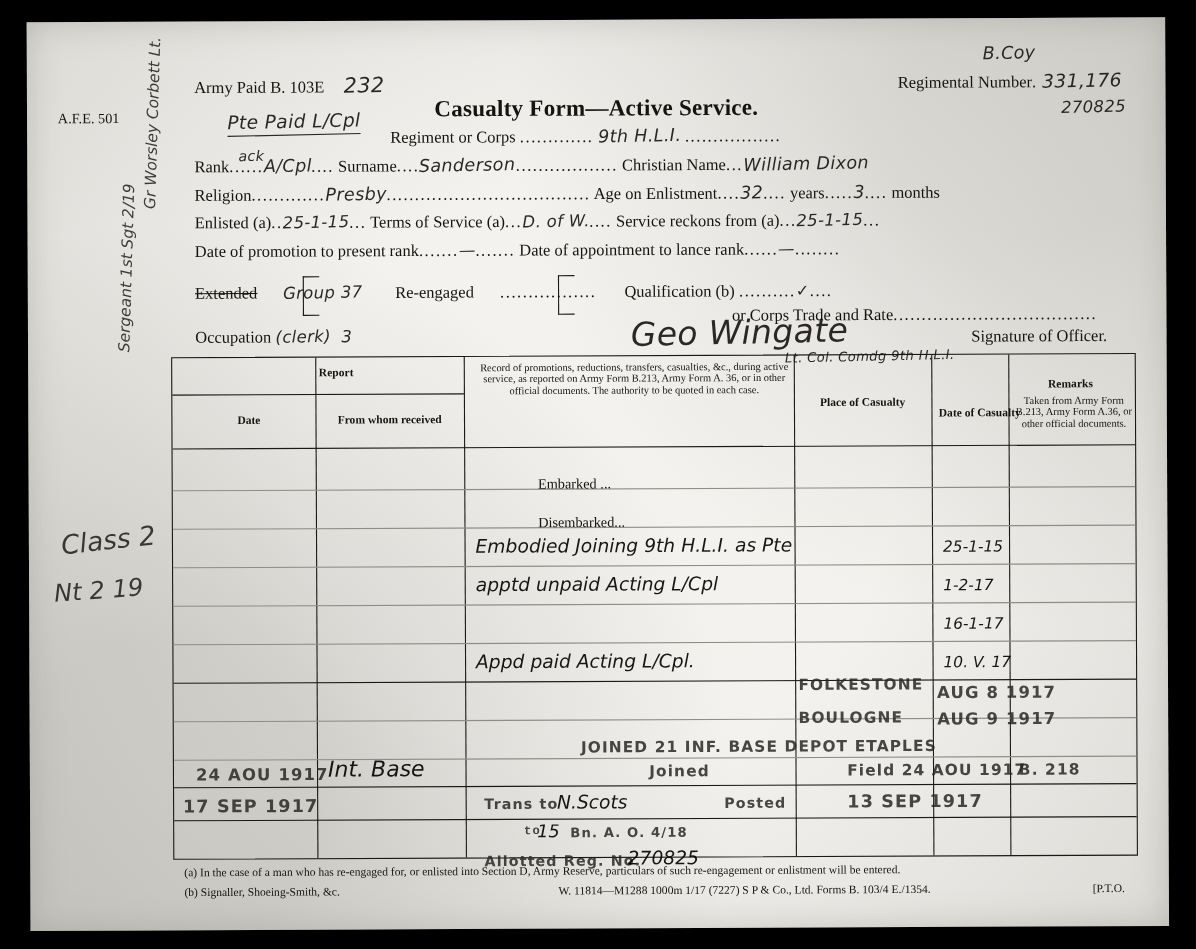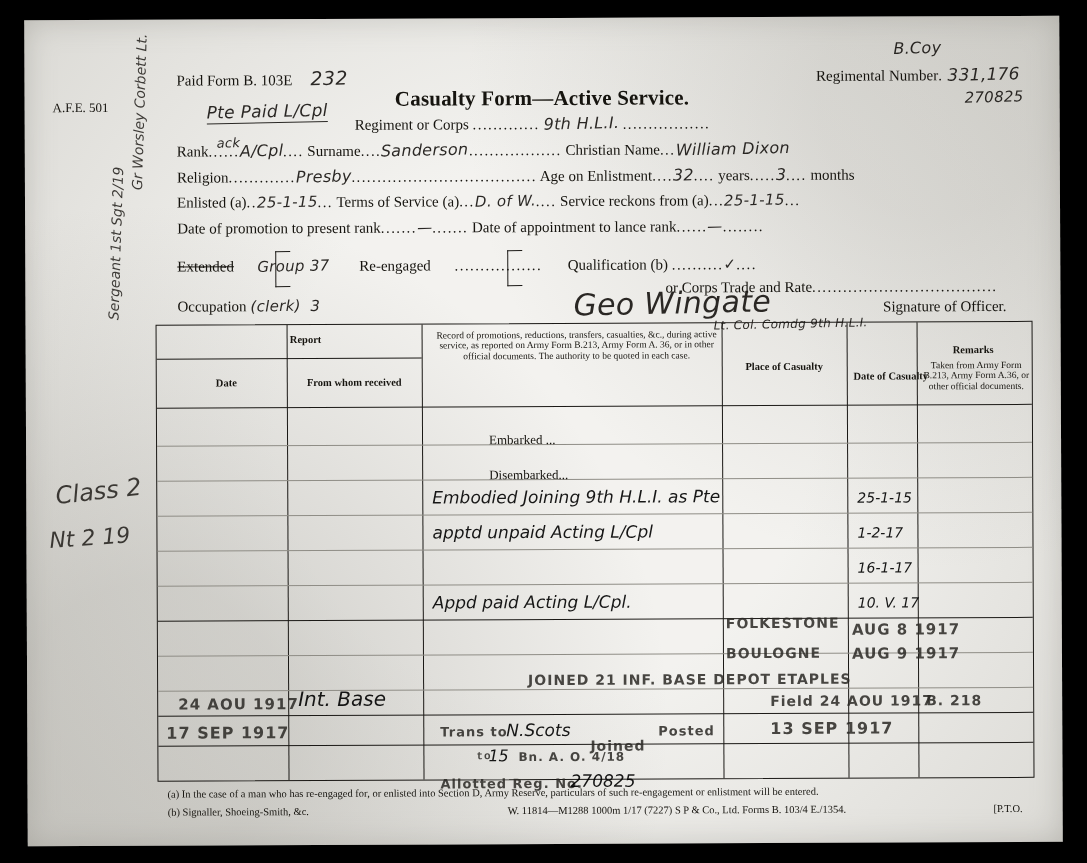--- a/index.html
+++ b/index.html
@@ -57,21 +57,21 @@
   .margin-note{position:absolute;font-family:"DejaVu Sans",sans-serif;font-style:italic;
     color:#201d19;opacity:.85;white-space:nowrap;transform-origin:left top;}
 </style>
 </head>
 <body>
 
 <div class="page">
   <div class="sheet">
 
     <div class="row typed" id="hdr-line1">
-      <span>Paid Form B. 103E</span>
+      <span>Army Paid B. 103E</span>
       <span class="hand" style="font-size:19px;margin-left:14px;">232</span>
     </div>
 
     <div class="row typed" id="regno">
       <span>Regimental Number</span><span class="dots">.</span>
       <span class="hand" style="font-size:17px;">331,176</span>
     </div>
 
     <div class="hand" style="position:absolute;right:118px;top:22px;font-size:16px;">B.Coy</div>
     <div class="hand" style="position:absolute;right:36px;top:72px;font-size:15px;">270825</div>
@@ -186,21 +186,21 @@
       <div class="cell hw" style="left:700px;top:272px;font-size:14px;">10. V. 17</div>
 
       <div class="cell stamp" style="left:568px;top:292px;font-size:14px;">FOLKESTONE</div>
       <div class="cell stamp" style="left:694px;top:298px;font-size:15px;">AUG 8 1917</div>
       <div class="cell stamp" style="left:568px;top:322px;font-size:14px;">BOULOGNE</div>
       <div class="cell stamp" style="left:694px;top:322px;font-size:15px;">AUG 9 1917</div>
       <div class="cell stamp" style="left:370px;top:348px;font-size:14px;">JOINED 21 INF. BASE DEPOT ETAPLES</div>
 
       <div class="cell stamp" style="left:20px;top:370px;font-size:15px;">24 AOU 1917</div>
       <div class="cell hw" style="left:140px;top:362px;font-size:20px;">Int. Base</div>
-      <div class="cell stamp" style="left:432px;top:370px;font-size:14px;margin-top:44px;">Joined</div>
+      <div class="cell stamp" style="left:432px;top:370px;font-size:14px;">Joined</div>
       <div class="cell stamp" style="left:612px;top:370px;font-size:14px;">Field 24 AOU 1917</div>
       <div class="cell stamp" style="left:768px;top:370px;font-size:14px;">B. 218</div>
 
       <div class="cell stamp" style="left:8px;top:398px;font-size:16px;">17 SEP 1917</div>
       <div class="cell stamp" style="left:282px;top:400px;font-size:13px;">Trans to</div>
       <div class="cell hw" style="left:348px;top:396px;font-size:17px;">N.Scots</div>
       <div class="cell stamp" style="left:500px;top:400px;font-size:13px;">Posted</div>
       <div class="cell stamp" style="left:612px;top:396px;font-size:16px;">13 SEP 1917</div>
       <div class="cell stamp" style="left:318px;top:426px;font-size:11px;font-family:Liberation Mono, monospace;">to</div>
       <div class="cell hw" style="left:330px;top:422px;font-size:16px;">15</div>

